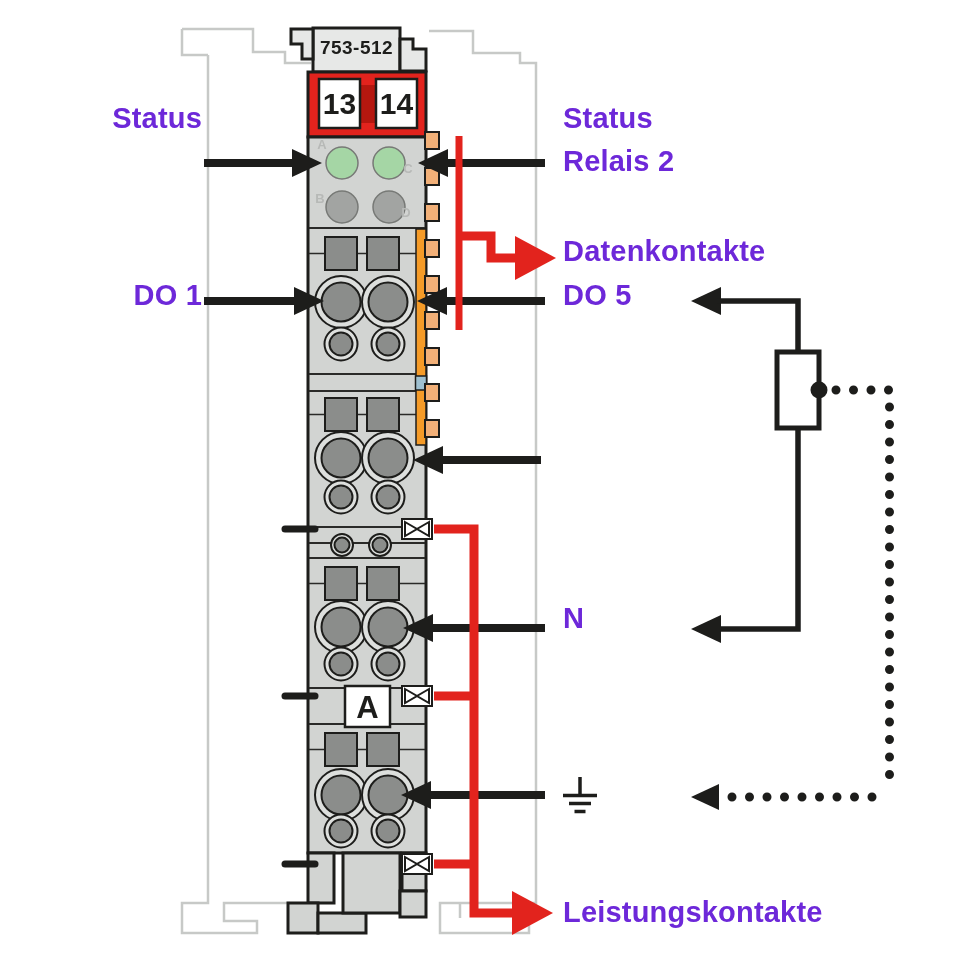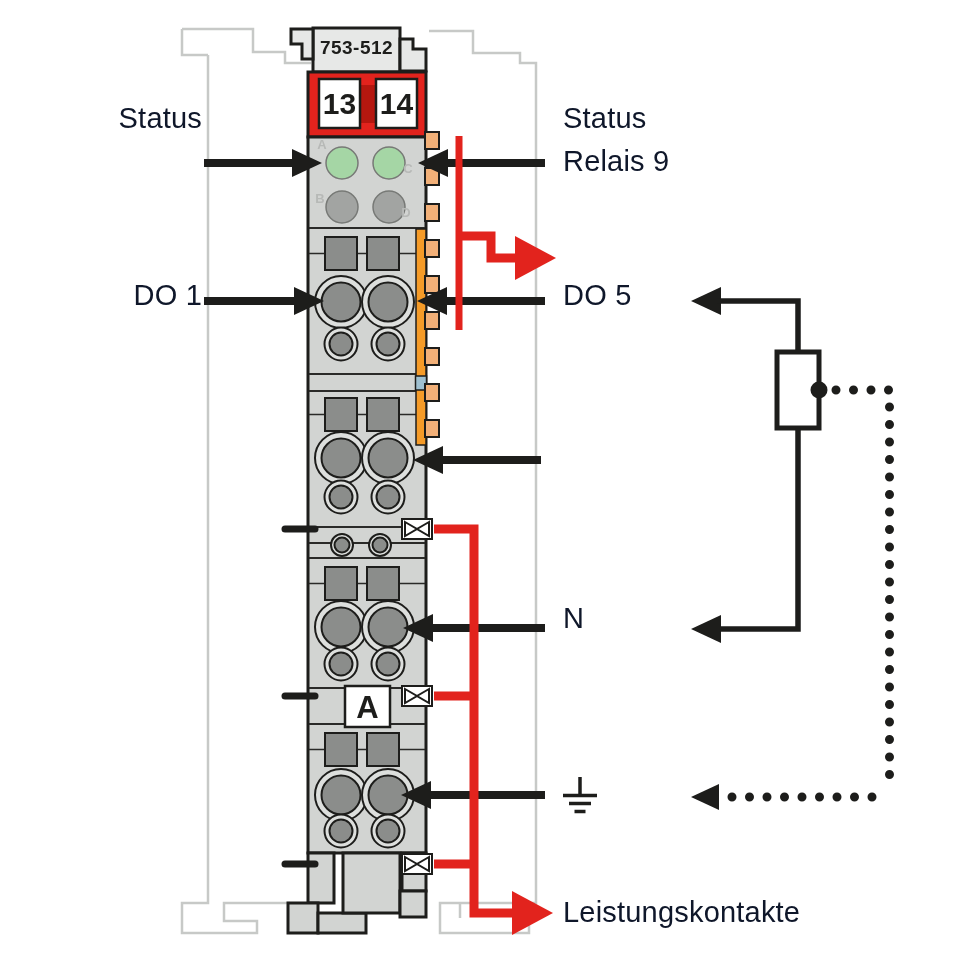--- a/index.html
+++ b/index.html
@@ -1,19 +1,19 @@
 <!DOCTYPE html>
 <html><head>
 <meta charset="utf-8">
 <style>
   html,body{margin:0;padding:0;background:#fff;}
   .stage{position:relative;width:964px;height:964px;background:#fff;overflow:hidden;
          font-family:"Liberation Sans",sans-serif;}
   .layer{position:absolute;left:0;top:0;}
-  .lab{position:absolute;font-weight:normal;font-size:29px;line-height:43px;color:#0f172a;
+  .lab{position:absolute;font-weight:bold;font-size:29px;line-height:43px;color:#6d28d9;
        white-space:nowrap;letter-spacing:0.2px;}
   .lab.right-align{text-align:right;}
   #lab-status1{left:20px;top:97px;width:182px;}
   #lab-do1{left:20px;top:274px;width:182px;}
   #lab-status2{left:563px;top:97px;}
   #lab-daten{left:563px;top:230px;}
   #lab-do2{left:563px;top:274px;}
   #lab-volt{left:563px;top:413px;}
   #lab-n{left:563px;top:597px;}
   #lab-leist{left:563px;top:891px;}
@@ -267,23 +267,26 @@
 <div class="lab right-align" id="lab-status1">
   <div>Status</div>
 </div>
 
 <div class="lab right-align" id="lab-do1">
   <div>DO 1</div>
 </div>
 
 <div class="lab" id="lab-status2">
   <div>Status</div>
-  <div>Relais 9</div>
-</div>
-
+  <div>Relais 2</div>
+</div>
+
+<div class="lab" id="lab-daten">
+  <div>Datenkontakte</div>
+</div>
 
 <div class="lab" id="lab-do2">
   <div>DO 5</div>
 </div>
 
 
 <div class="lab" id="lab-n">
   <div>N</div>
 </div>
 

